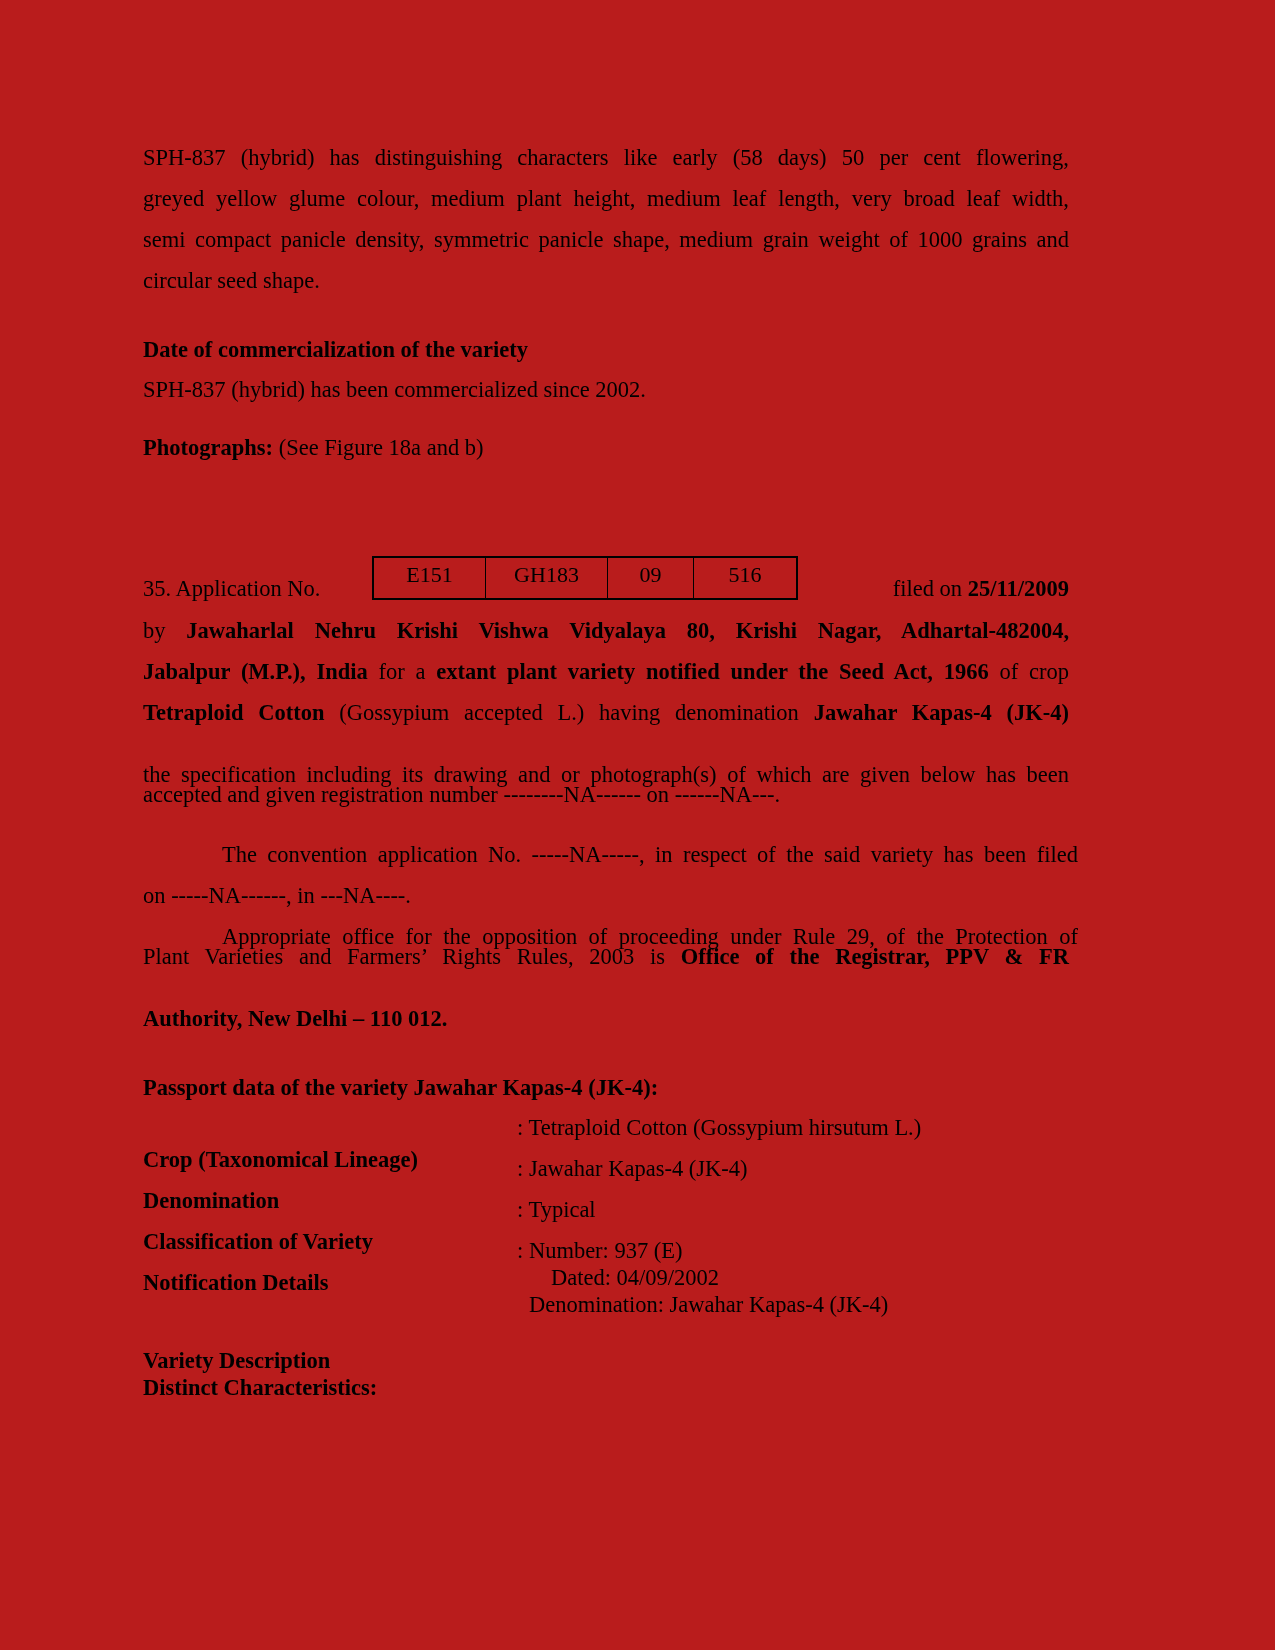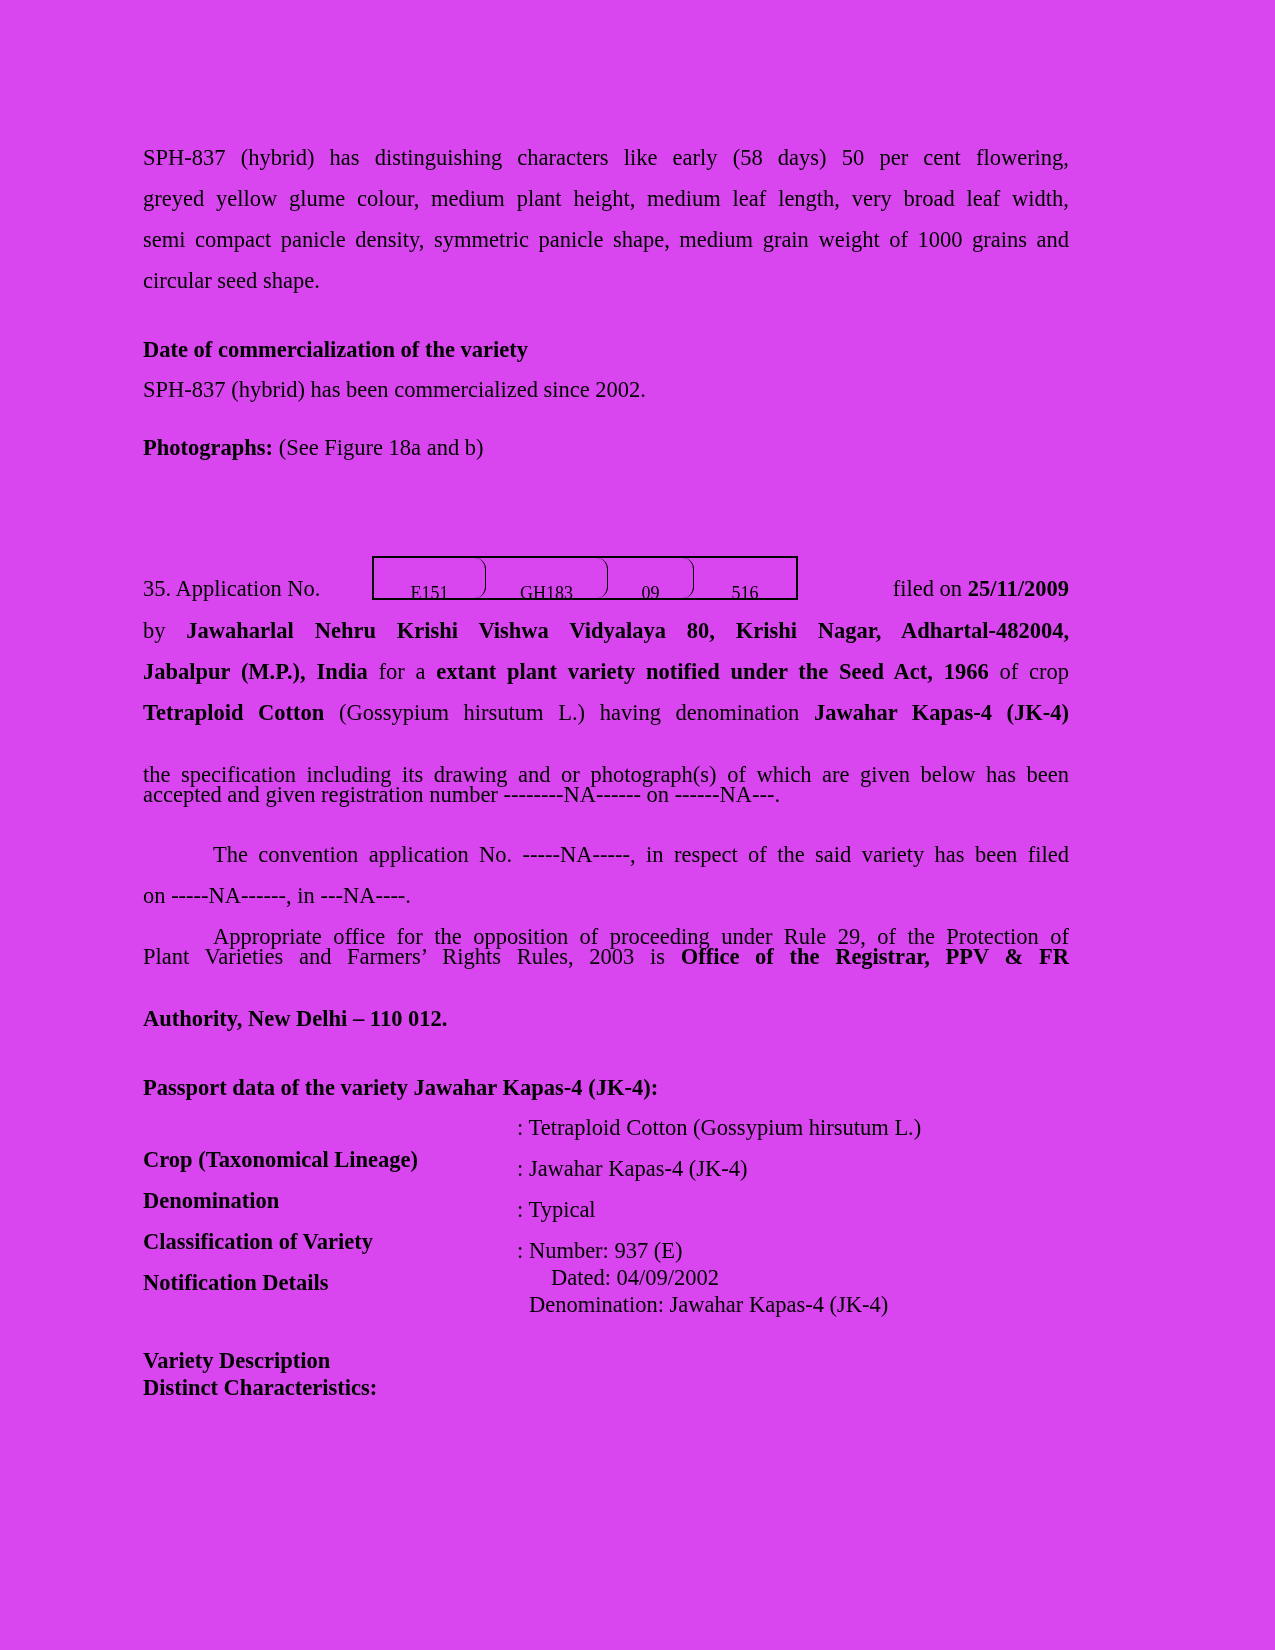--- a/index.html
+++ b/index.html
@@ -1,25 +1,25 @@
 <!DOCTYPE html>
 <html><head>
 <meta charset="utf-8">
 <style>
   html, body { margin: 0; padding: 0; background: #ffffff; }
   body { width: 1275px; height: 1650px; position: relative; overflow: hidden;
          font-family: "Liberation Serif", "DejaVu Serif", serif; color: #000; }
-  .page { position: absolute; left: 0; top: 0; width: 1275px; height: 1650px; background: #d946ef; }
+  .page { position: absolute; left: 0; top: 0; width: 1275px; height: 1650px; background: #b91c1c; }
   .line { position: absolute; left: 143px; width: 926px; font-size: 22.5px; line-height: 26px; white-space: nowrap; }
   .just { text-align: justify; text-align-last: justify; }
   .b { font-weight: bold; }
-  .indent { left: 213px; width: 856px; }
+  .indent { left: 222px; width: 856px; }
   .appno-box { position: absolute; left: 372px; top: 556px; height: 44px; display: flex; border: 2px solid #000; box-sizing: border-box; }
-  .appno-cell { height: 100%; display: flex; align-items: flex-start; justify-content: center; padding-top: 25px;
-                box-sizing: border-box; font-size: 18px; border-right: 1.5px solid #000; border-radius: 11px; }
+  .appno-cell { height: 100%; display: flex; align-items: flex-start; justify-content: center; padding-top: 4px;
+                box-sizing: border-box; font-size: 22px; border-right: 1.5px solid #000; }
   .appno-cell:last-child { border-right: none; text-align: right; }
   .c1 { width: 112px; } .c2 { width: 122px; } .c3 { width: 86px; } .c4 { width: 102px; }
   .pp-label { position: absolute; left: 143px; font-size: 22.5px; font-weight: bold; line-height: 26px; white-space: nowrap; margin-top: 32px; }
   .pp-value { position: absolute; left: 517px; font-size: 22.5px; line-height: 26px; white-space: nowrap; }
 </style>
 </head>
 <body>
 
 <div class="page">
 
@@ -46,21 +46,21 @@
     <span>filed on </span><span class="b">25/11/2009</span>
   </div>
 
   <div class="line just" style="top:618px">
     <span>by </span><span class="b">Jawaharlal Nehru Krishi Vishwa Vidyalaya 80, Krishi Nagar, Adhartal-482004,</span>
   </div>
   <div class="line just" style="top:659px">
     <span class="b">Jabalpur (M.P.), India</span><span> for a </span><span class="b">extant plant variety notified under the Seed Act, 1966</span><span> of crop</span>
   </div>
   <div class="line just" style="top:700px">
-    <span class="b">Tetraploid Cotton</span><span> (Gossypium hirsutum L.) having denomination </span><span class="b">Jawahar Kapas-4 (JK-4)</span>
+    <span class="b">Tetraploid Cotton</span><span> (Gossypium accepted L.) having denomination </span><span class="b">Jawahar Kapas-4 (JK-4)</span>
   </div>
   <div class="line just" style="top:762px">the specification including its drawing and or photograph(s) of which are given below has been</div>
   <div class="line" style="top:782px">accepted and given registration number --------NA------ on ------NA---.</div>
 
   <div class="line just indent" style="top:842px">The convention application No. -----NA-----, in respect of the said variety has been filed</div>
   <div class="line" style="top:883px">on -----NA------, in ---NA----.</div>
 
   <div class="line just indent" style="top:924px">Appropriate office for the opposition of proceeding under Rule 29, of the Protection of</div>
   <div class="line just" style="top:944px">
     <span>Plant Varieties and Farmers’ Rights Rules, 2003 is </span><span class="b">Office of the Registrar, PPV &amp; FR</span>

